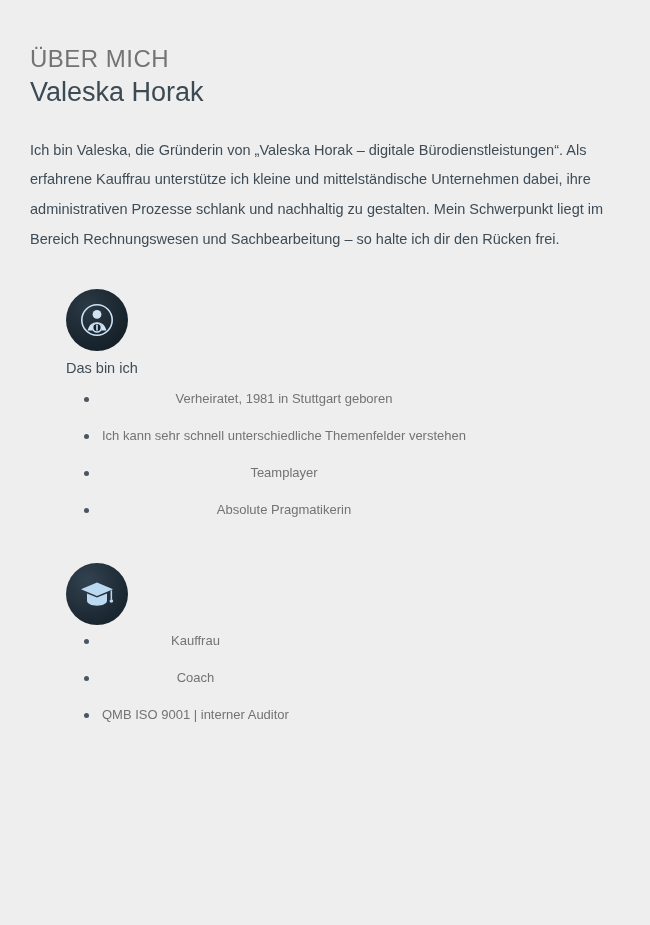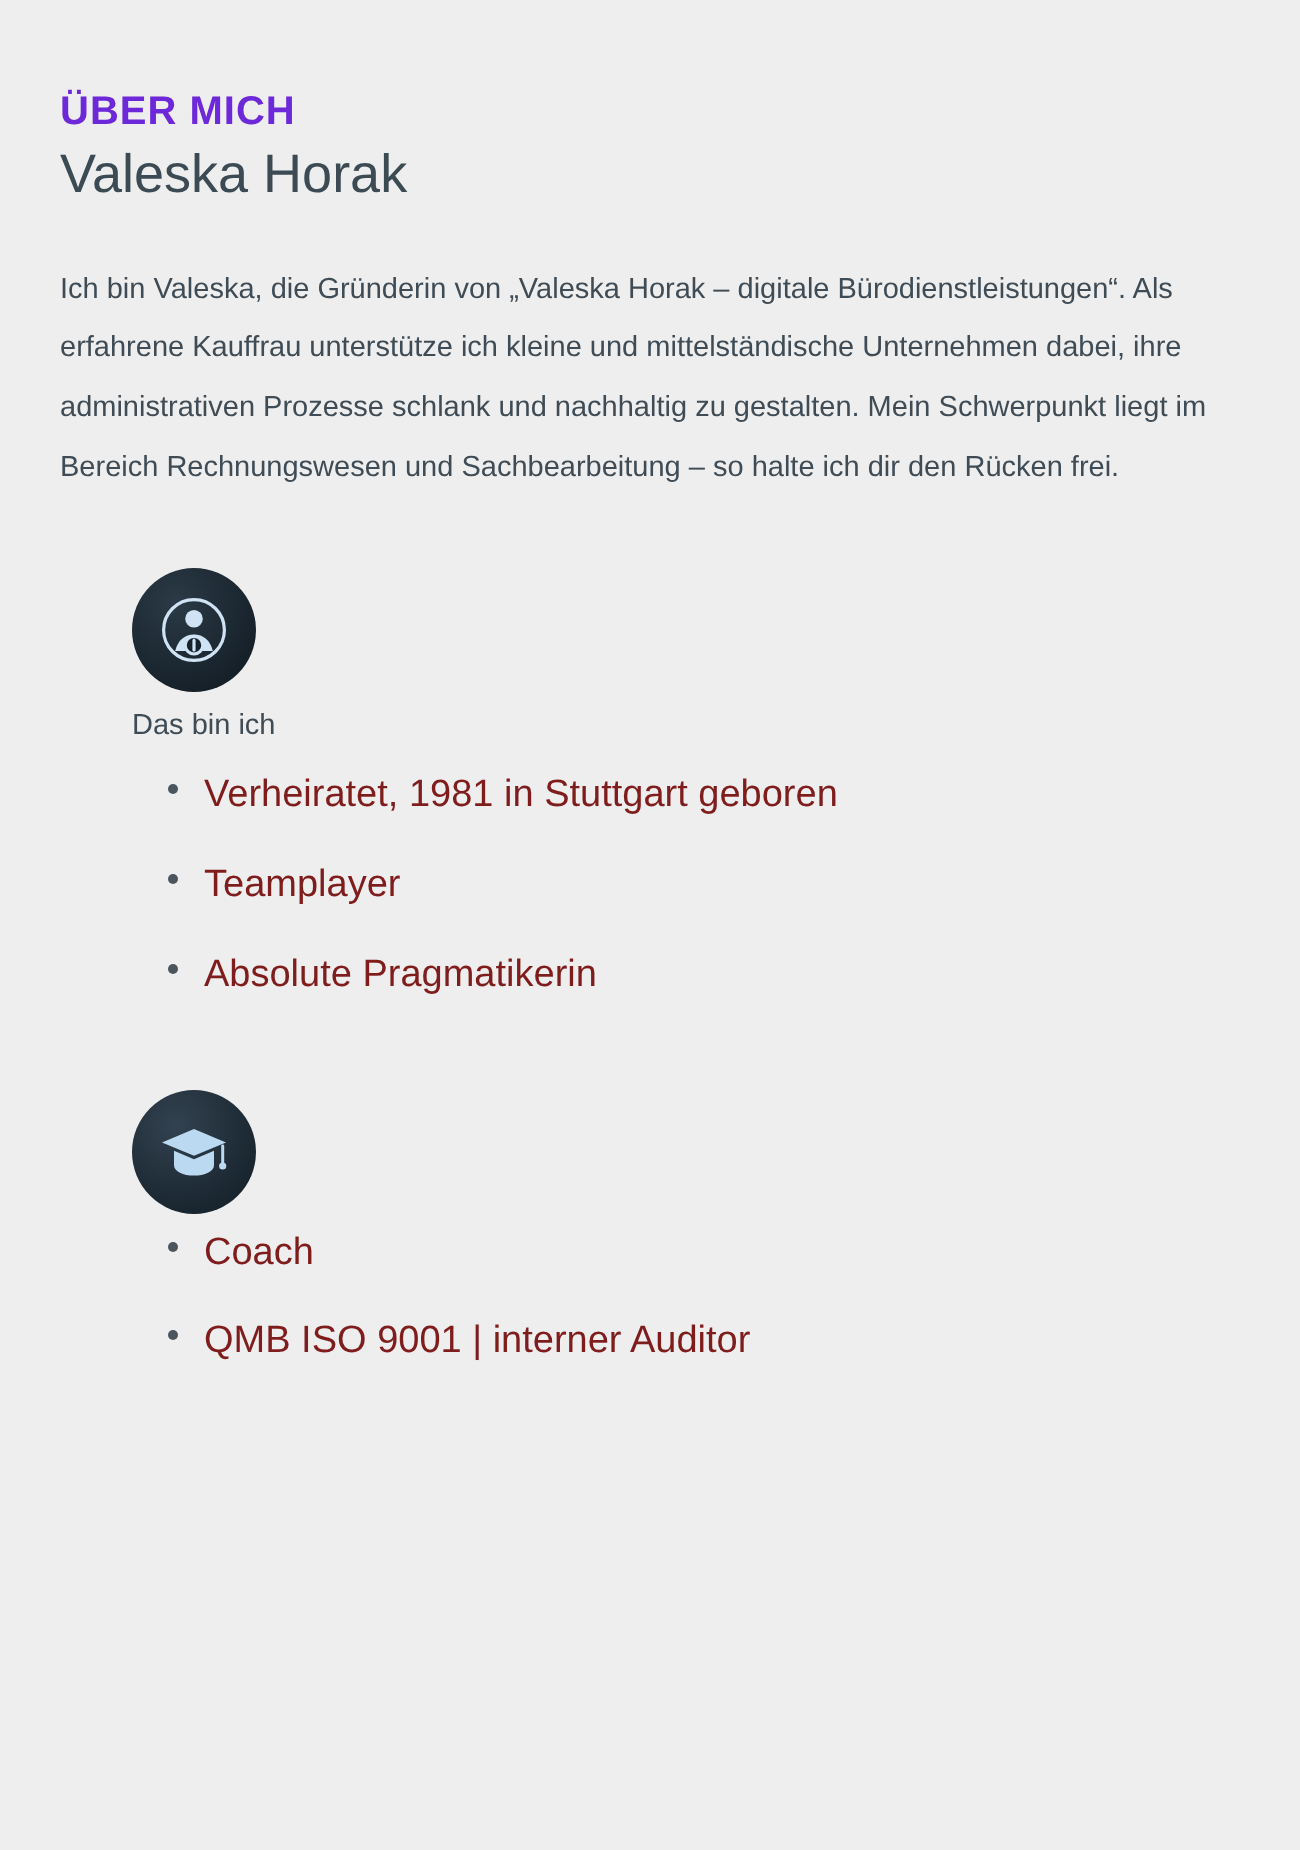--- a/index.html
+++ b/index.html
@@ -15,24 +15,24 @@
     overflow: hidden;
   }
   .page {
     position: relative;
     width: 650px;
     height: 925px;
     box-sizing: border-box;
     padding: 44px 30px 0 30px;
   }
   .eyebrow {
-    font-size: 20px;
-    font-weight: bold;
+    font-size: 24px;
+    font-weight: normal;
     letter-spacing: 0.5px;
-    color: #6d28d9;
+    color: #737373;
     margin: 0 0 2px 0;
     line-height: 1.25;
   }
   .headline {
     font-size: 27px;
     font-weight: normal;
     color: #3c4a54;
     margin: 0 0 26px 0;
     line-height: 1.25;
   }
@@ -78,25 +78,26 @@
     margin: 0 0 14px 0;
     line-height: 1.3;
   }
   ul.points {
     list-style: none;
     margin: 0;
     padding: 0 0 0 16px;
   }
   ul.points li {
     position: relative;
-    font-size: 19px;
-    color: #7f1d1d;
+    font-size: 13px;
+    color: #737373;
     line-height: 1.3;
     margin: 0 0 20px 0;
     padding-left: 20px;
+    text-align: center;
   }
   ul.points li:last-child { margin-bottom: 0; }
   ul.points li::before {
     content: "";
     position: absolute;
     left: 2px;
     top: 6px;
     width: 5px;
     height: 5px;
     border-radius: 50%;
@@ -124,38 +125,40 @@
           <circle cx="20" cy="27.6" r="4.4"></circle>
           <path d="M20 25.2v4.8" stroke-linecap="round"></path>
           <circle cx="20" cy="23.4" r="0.75" fill="#cfe3f5" stroke="none"></circle>
         </g>
       </svg>
     </div>
     <div class="block-body">
       <p class="block-title">Das bin ich</p>
       <ul class="points">
         <li>Verheiratet, 1981 in Stuttgart geboren</li>
+        <li>Ich kann sehr schnell unterschiedliche Themenfelder verstehen</li>
         <li>Teamplayer</li>
         <li>Absolute Pragmatikerin</li>
       </ul>
     </div>
   </div>
 
   <div class="block second">
     <div class="badge grad">
       <svg width="42" height="42" viewBox="0 0 42 42" aria-hidden="true">
         <g fill="#bcd9f2">
           <path d="M21 9.5 L37 16.2 L21 22.9 L5 16.2 Z"></path>
           <path d="M11 20.4 v7.2 c0 3.2 4.6 5.2 10 5.2 s10-2 10-5.2 v-7.2 l-10 4.2 z"></path>
           <rect x="34.6" y="17.2" width="1.5" height="9.6" rx="0.7"></rect>
           <circle cx="35.35" cy="28" r="1.8"></circle>
         </g>
       </svg>
     </div>
     <div class="block-body">
       <ul class="points">
+        <li>Kauffrau</li>
         <li>Coach</li>
         <li>QMB ISO 9001 | interner Auditor</li>
       </ul>
     </div>
   </div>
 
 </div>
 
 </body></html>

